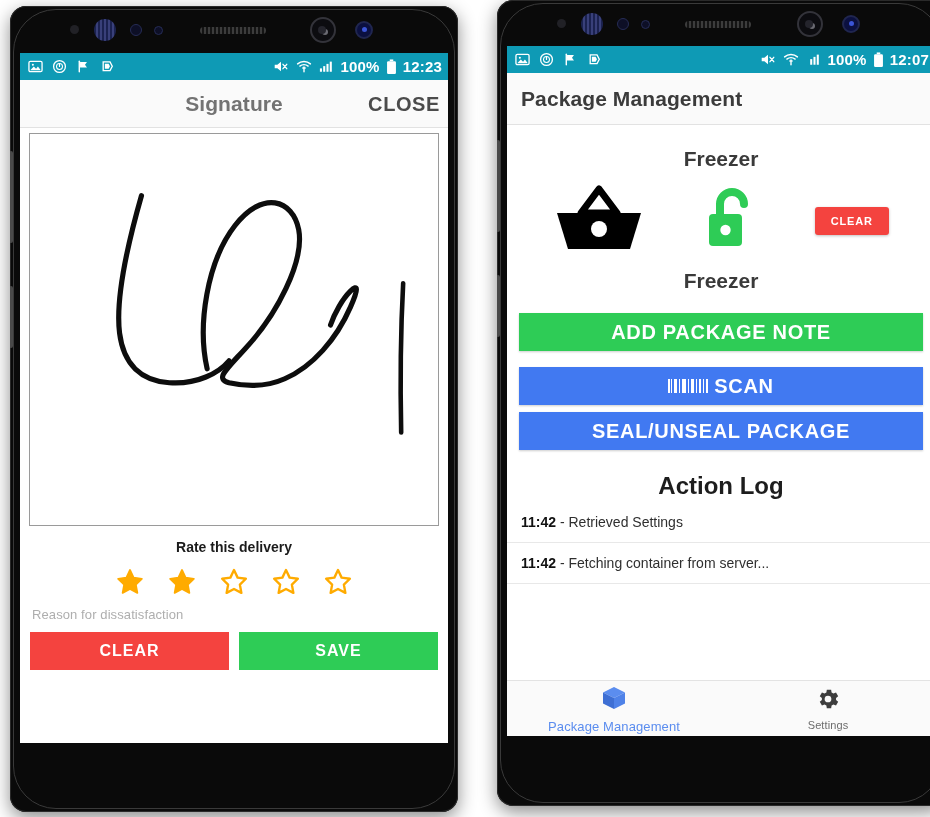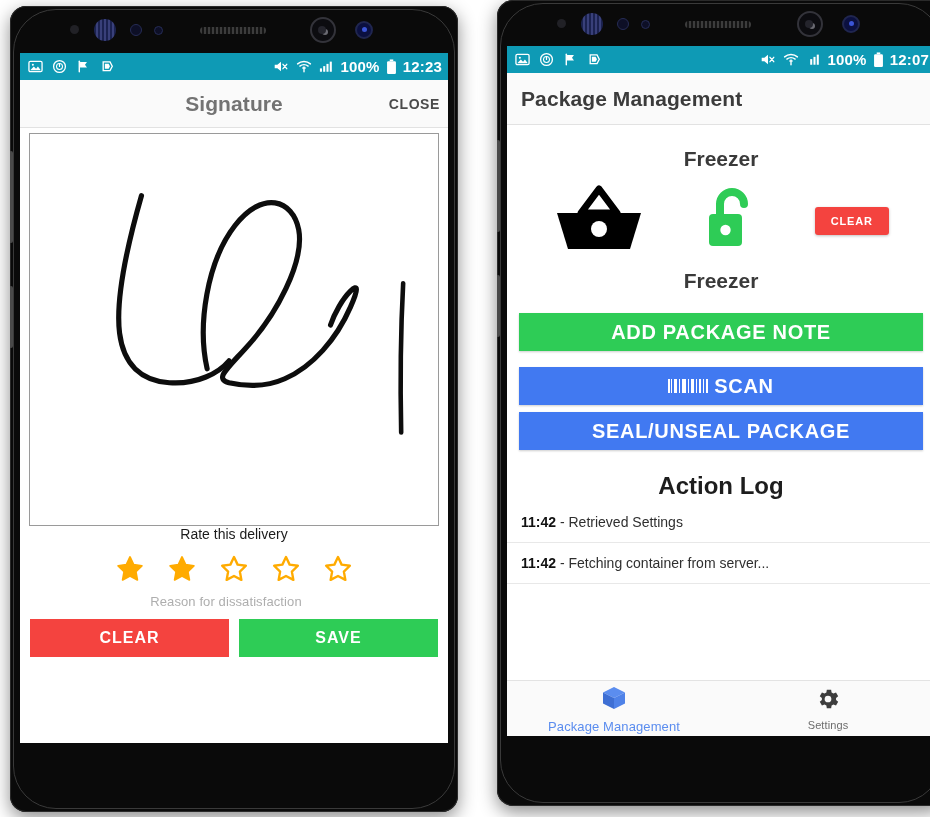--- a/index.html
+++ b/index.html
@@ -89,39 +89,40 @@
   .appbar-left  { height: 48px; justify-content: center; position: relative; }
   .appbar-right { height: 52px; justify-content: flex-start; }
   .appbar-title-center {
     font-size: 21px; font-weight: 700; color: #737373; letter-spacing: .1px;
   }
   .appbar-title-left {
     font-size: 21px; font-weight: 700; color: #3b3b3b; letter-spacing: .1px;
   }
   .appbar-action {
     position: absolute; right: 8px; top: 50%; transform: translateY(-50%);
-    font-size: 14px; font-weight: 600; color: #4b4b4b; letter-spacing: .6px;
+    font-size: 20px; font-weight: 600; color: #4b4b4b; letter-spacing: .6px;
   }
 
   
   .sig-body { display: flex; flex-direction: column; height: calc(100% - 27px - 48px); background:#fff; }
   .sig-canvas-wrap { padding: 5px 9px 0 9px; }
   .sig-canvas {
     border: 1px solid #9a9a9a; background: #ffffff;
     height: 393px; width: 100%; display:block;
   }
   .rate-label {
-    text-align: center; font-size: 14px; font-weight: 400; color: #1b1b1b;
+    text-align: center; font-size: 14px; font-weight: 700; color: #1b1b1b;
+    margin-top: 13px;
   }
   .stars {
     display: flex; justify-content: center; gap: 22px; margin-top: 12px;
   }
   .star { width: 30px; height: 30px; display:block; }
 
-  .reason-block { padding: 10px 28px 0 12px; text-align: center; }
+  .reason-block { padding: 10px 28px 0 12px; }
   .reason-label { font-size: 13px; color: #aeaeae; letter-spacing: .1px; }
   .reason-row {
     display: flex; align-items: center; margin-top: 5px;
     border-bottom: 1px solid #e6e6e6; padding-bottom: 7px;
   }
   .reason-value { font-size: 19px; color: #1b1b1b; flex: 1; letter-spacing: .1px; }
   .caret-ico { margin-right: 16px; }
   .clear-x-ico { margin-right: 2px; }
 
   .sig-actions { display: flex; gap: 10px; padding: 10px 10px 0 10px; }

